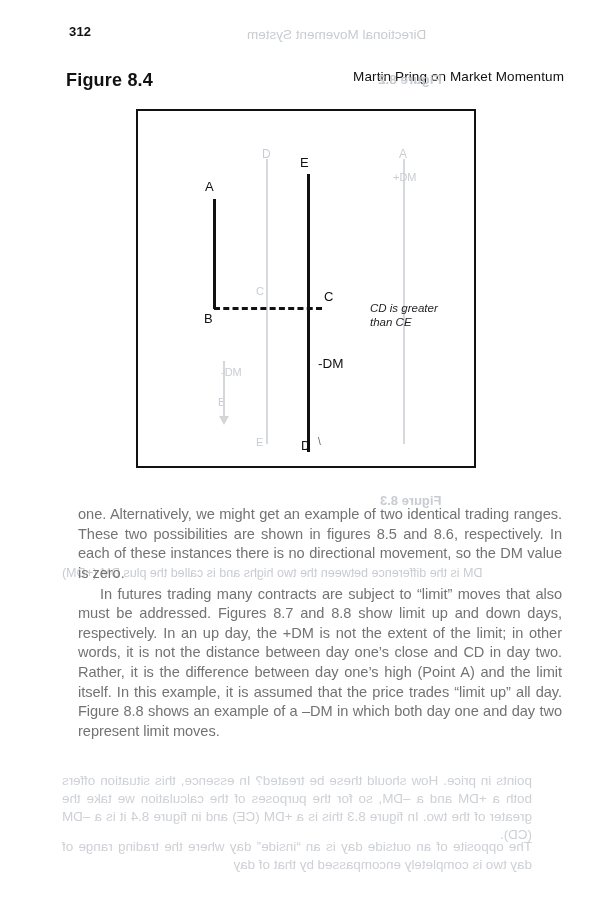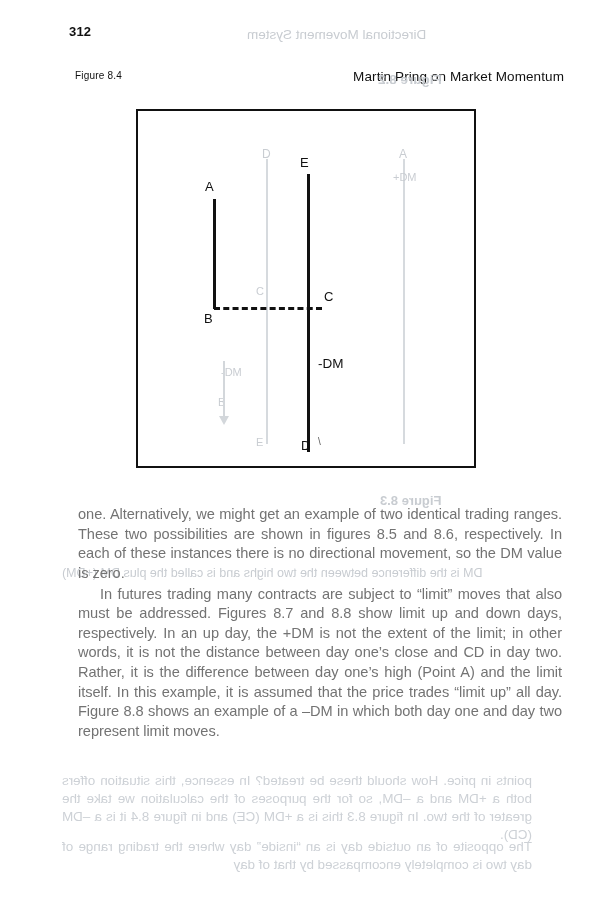--- a/index.html
+++ b/index.html
@@ -45,24 +45,24 @@
     top: 1px;
     font-size: 13.5px;
     font-weight: normal;
     letter-spacing: 0.1px;
     margin-top: 44px;
   }
 
   
   .figure-label {
     position: absolute;
-    left: 75px;
+    left: 66px;
     top: 70px;
-    font-size: 10px;
-    font-weight: normal;
+    font-size: 18px;
+    font-weight: bold;
     letter-spacing: 0.2px;
   }
 
   
   .figure-box {
     position: absolute;
     left: 136px;
     top: 109px;
     width: 336px;
     height: 355px;
@@ -238,20 +238,21 @@
       <div class="dash-line"></div>
 
       <div class="fig-letter lbl-a">A</div>
       <div class="fig-letter lbl-b">B</div>
       <div class="fig-letter lbl-e">E</div>
       <div class="fig-letter lbl-c">C</div>
       <div class="fig-letter lbl-d">D</div>
       <div class="lbl-d-tick">\</div>
       <div class="lbl-dm">-DM</div>
 
+      <div class="annotation">CD is greater than CE</div>
     </div>
   </div>
 
   <div class="ghost-text" style="left:380px; top:493px; font-size:13px; font-weight:bold; transform: scaleX(-1);">Figure 8.3</div>
   <div class="ghost-text" style="left:62px; top:566px; font-size:12.5px; transform: scaleX(-1);">DM is the difference between the two highs and is called the plus DM (+DM)</div>
 
   <div class="body-text">
     <p><span>one. Alternatively, we might get an example of two identical trading ranges. These two possibilities are shown in figures 8.5 and 8.6, respectively. In each of these instances there is no directional movement, so the DM value is zero.</span></p>
     <p><span>In futures trading many contracts are subject to “limit” moves that also must be addressed. Figures 8.7 and 8.8 show limit up and down days, respectively. In an up day, the +DM is </span><span class="ital">not</span><span> the extent of the limit; in other words, it is not the distance between day one’s close and CD in day two. Rather, it is the difference between day one’s high (Point A) and the limit itself. In this example, it is assumed that the price trades “limit up” all day. Figure 8.8 shows an example of a –DM in which both day one and day two represent limit moves.</span></p>
   </div>

